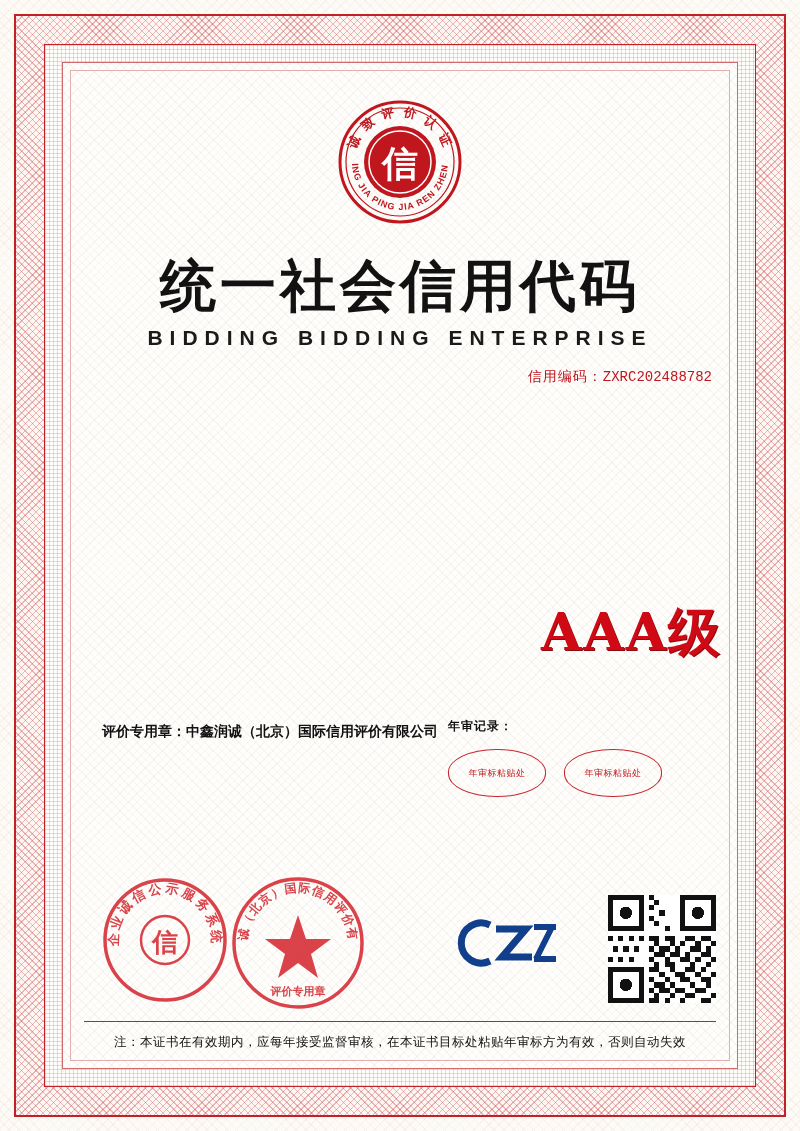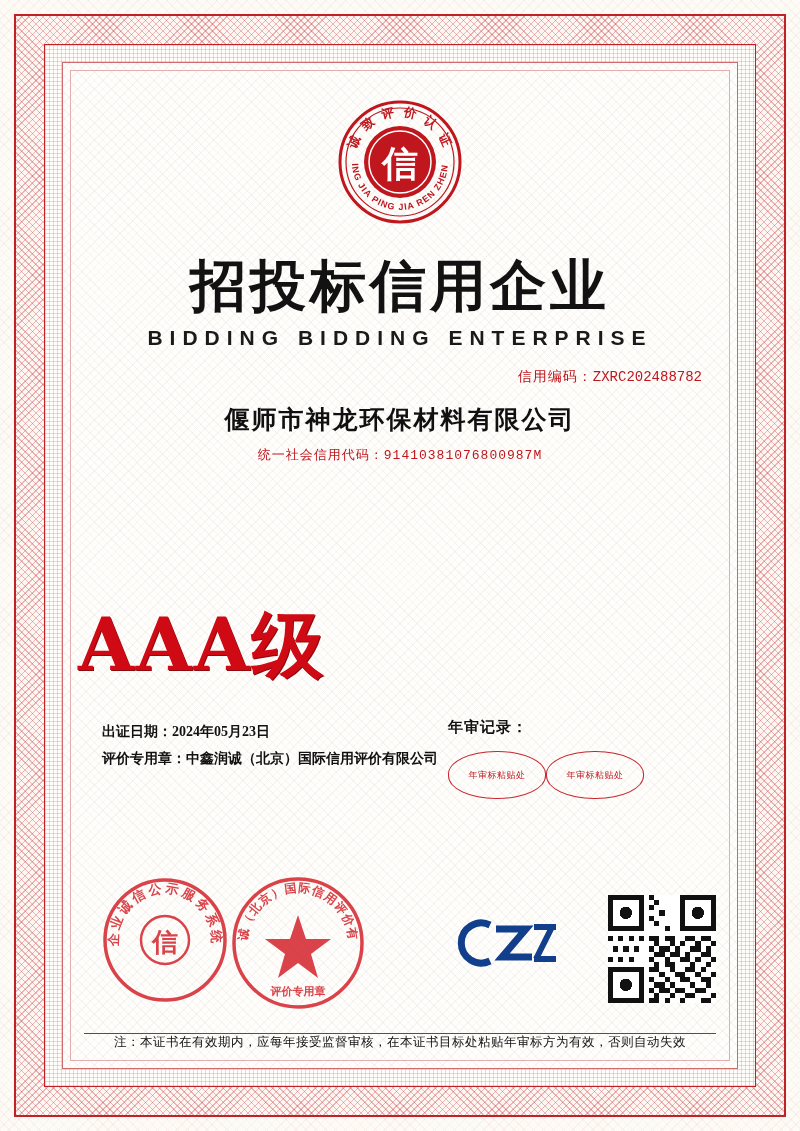--- a/index.html
+++ b/index.html
@@ -77,21 +77,21 @@
   .title-en{
     position:absolute;left:0;right:0;top:248px;
     text-align:center;
     font-family:"Liberation Sans",sans-serif;
     font-weight:bold;
     font-size:21px;
     letter-spacing:7px;
     color:#1a1a1a;
   }
   .code-line{
-    position:absolute;right:20px;top:290px;
+    position:absolute;right:10px;top:290px;
     text-align:center;
     font-size:14px;
     color:#c0161d;
     letter-spacing:1px;
     font-family:"Liberation Sans",sans-serif;
   }
   .code-line .code-val{
     font-family:"Liberation Mono",monospace;
     letter-spacing:0px;
   }
@@ -120,24 +120,24 @@
     font-size:16.5px;
     line-height:31px;
     color:#111;
     text-align:justify;
     text-indent:2em;
     letter-spacing:0.5px;
   }
 
   .grade{
     position:absolute;left:0;right:0;top:520px;
-    text-align:left;
+    text-align:right;
     font-family:"DejaVu Serif","Liberation Serif",serif;
     font-weight:bold;
-    font-size:72px;
+    font-size:52px;
     color:#d00a14;
     letter-spacing:2px;
     text-shadow:1px 1px 0 #8d0a10;
   }
 
   
   .details{
     position:absolute;left:24px;top:640px;
     font-family:"DejaVu Sans","Liberation Sans",sans-serif;
     font-size:14px;
@@ -148,25 +148,25 @@
   .details .lbl{font-weight:bold;}
   .details .val{font-weight:bold;}
   .details .val-mono{font-family:"Liberation Serif",serif;font-weight:bold;}
 
   .annual{
     position:absolute;left:370px;top:640px;
     width:250px;
   }
   .annual-title{
     font-family:Liberation Serif, serif;
-    font-weight:bold;font-size:15px;color:#111;
+    font-weight:bold;font-size:12px;color:#111;
     letter-spacing:1px;
   }
   .annual-boxes{
-    margin-top:14px;display:flex;
+    margin-top:14px;display:flex;gap:18px;
   }
   .annual-box{
     width:96px;height:46px;border:1px solid #c9272f;border-radius:48px/23px;
     display:flex;align-items:center;justify-content:center;
     font-size:9px;color:#c0161d;letter-spacing:0.5px;
   }
 
   
   .seals{
     position:absolute;left:0;right:0;top:795px;height:150px;
@@ -175,21 +175,21 @@
     position:absolute;
   }
   .seal1{left:22px;top:2px;width:130px;height:130px;}
   .seal2{left:150px;top:0px;width:140px;height:140px;}
   .logo-hz{left:378px;top:42px;width:108px;height:56px;}
   .qr{left:530px;top:22px;width:108px;height:108px;}
 
   .footnote{
     position:absolute;left:6px;right:6px;bottom:2px;
     border-top:1px solid #c02028;
-    padding-top:0;
+    padding-top:12px;
     text-align:center;
     font-family:"DejaVu Sans","Liberation Sans",sans-serif;
     font-size:12.5px;
     color:#111;
     letter-spacing:0.5px;
   }
 
   
   .qr-grid{
     width:108px;height:108px;
@@ -222,39 +222,32 @@
         <path id="arcBot" d="M 76,76 m -48,0 a 48,48 0 0 0 96,0" fill="none"></path>
         <text font-family="DejaVu Sans, sans-serif" font-size="12.5" font-weight="bold" fill="#c0161d" letter-spacing="2">
           <textPath href="#arcTop" startOffset="50%" text-anchor="middle">诚 致 评 价 认 证</textPath>
         </text>
         <text font-family="Liberation Sans, sans-serif" font-size="9" font-weight="bold" fill="#c0161d" letter-spacing="1">
           <textPath href="#arcBot" startOffset="50%" text-anchor="middle">PING JIA PING JIA REN ZHENG</textPath>
         </text>
       </svg>
     </div>
 
-    <div class="title-cn">招投标信用企业</div>
+    <div class="title-cn">统一社会信用代码</div>
     <div class="title-en">BIDDING BIDDING ENTERPRISE</div>
 
     <div class="code-line">
       <span>信用编码：</span><span class="code-val">ZXRC202488782</span>
     </div>
 
-    <div class="company">偃师市神龙环保材料有限公司</div>
-    <div class="usci">
-      <span>统一社会信用代码：</span><span class="usci-num">91410381076800987M</span>
-    </div>
 
 
     <div class="grade">AAA级</div>
 
     <div class="details">
-      <div class="row">
-        <span class="lbl">出证日期：</span><span class="val-mono">2024年05月23日</span>
-      </div>
       <div class="row">
         <span class="lbl">评价专用章：</span><span class="val">中鑫润诚（北京）国际信用评价有限公司</span>
       </div>
     </div>
 
     <div class="annual">
       <div class="annual-title">年审记录：</div>
       <div class="annual-boxes">
         <div class="annual-box">年审标粘贴处</div>
         <div class="annual-box">年审标粘贴处</div>

